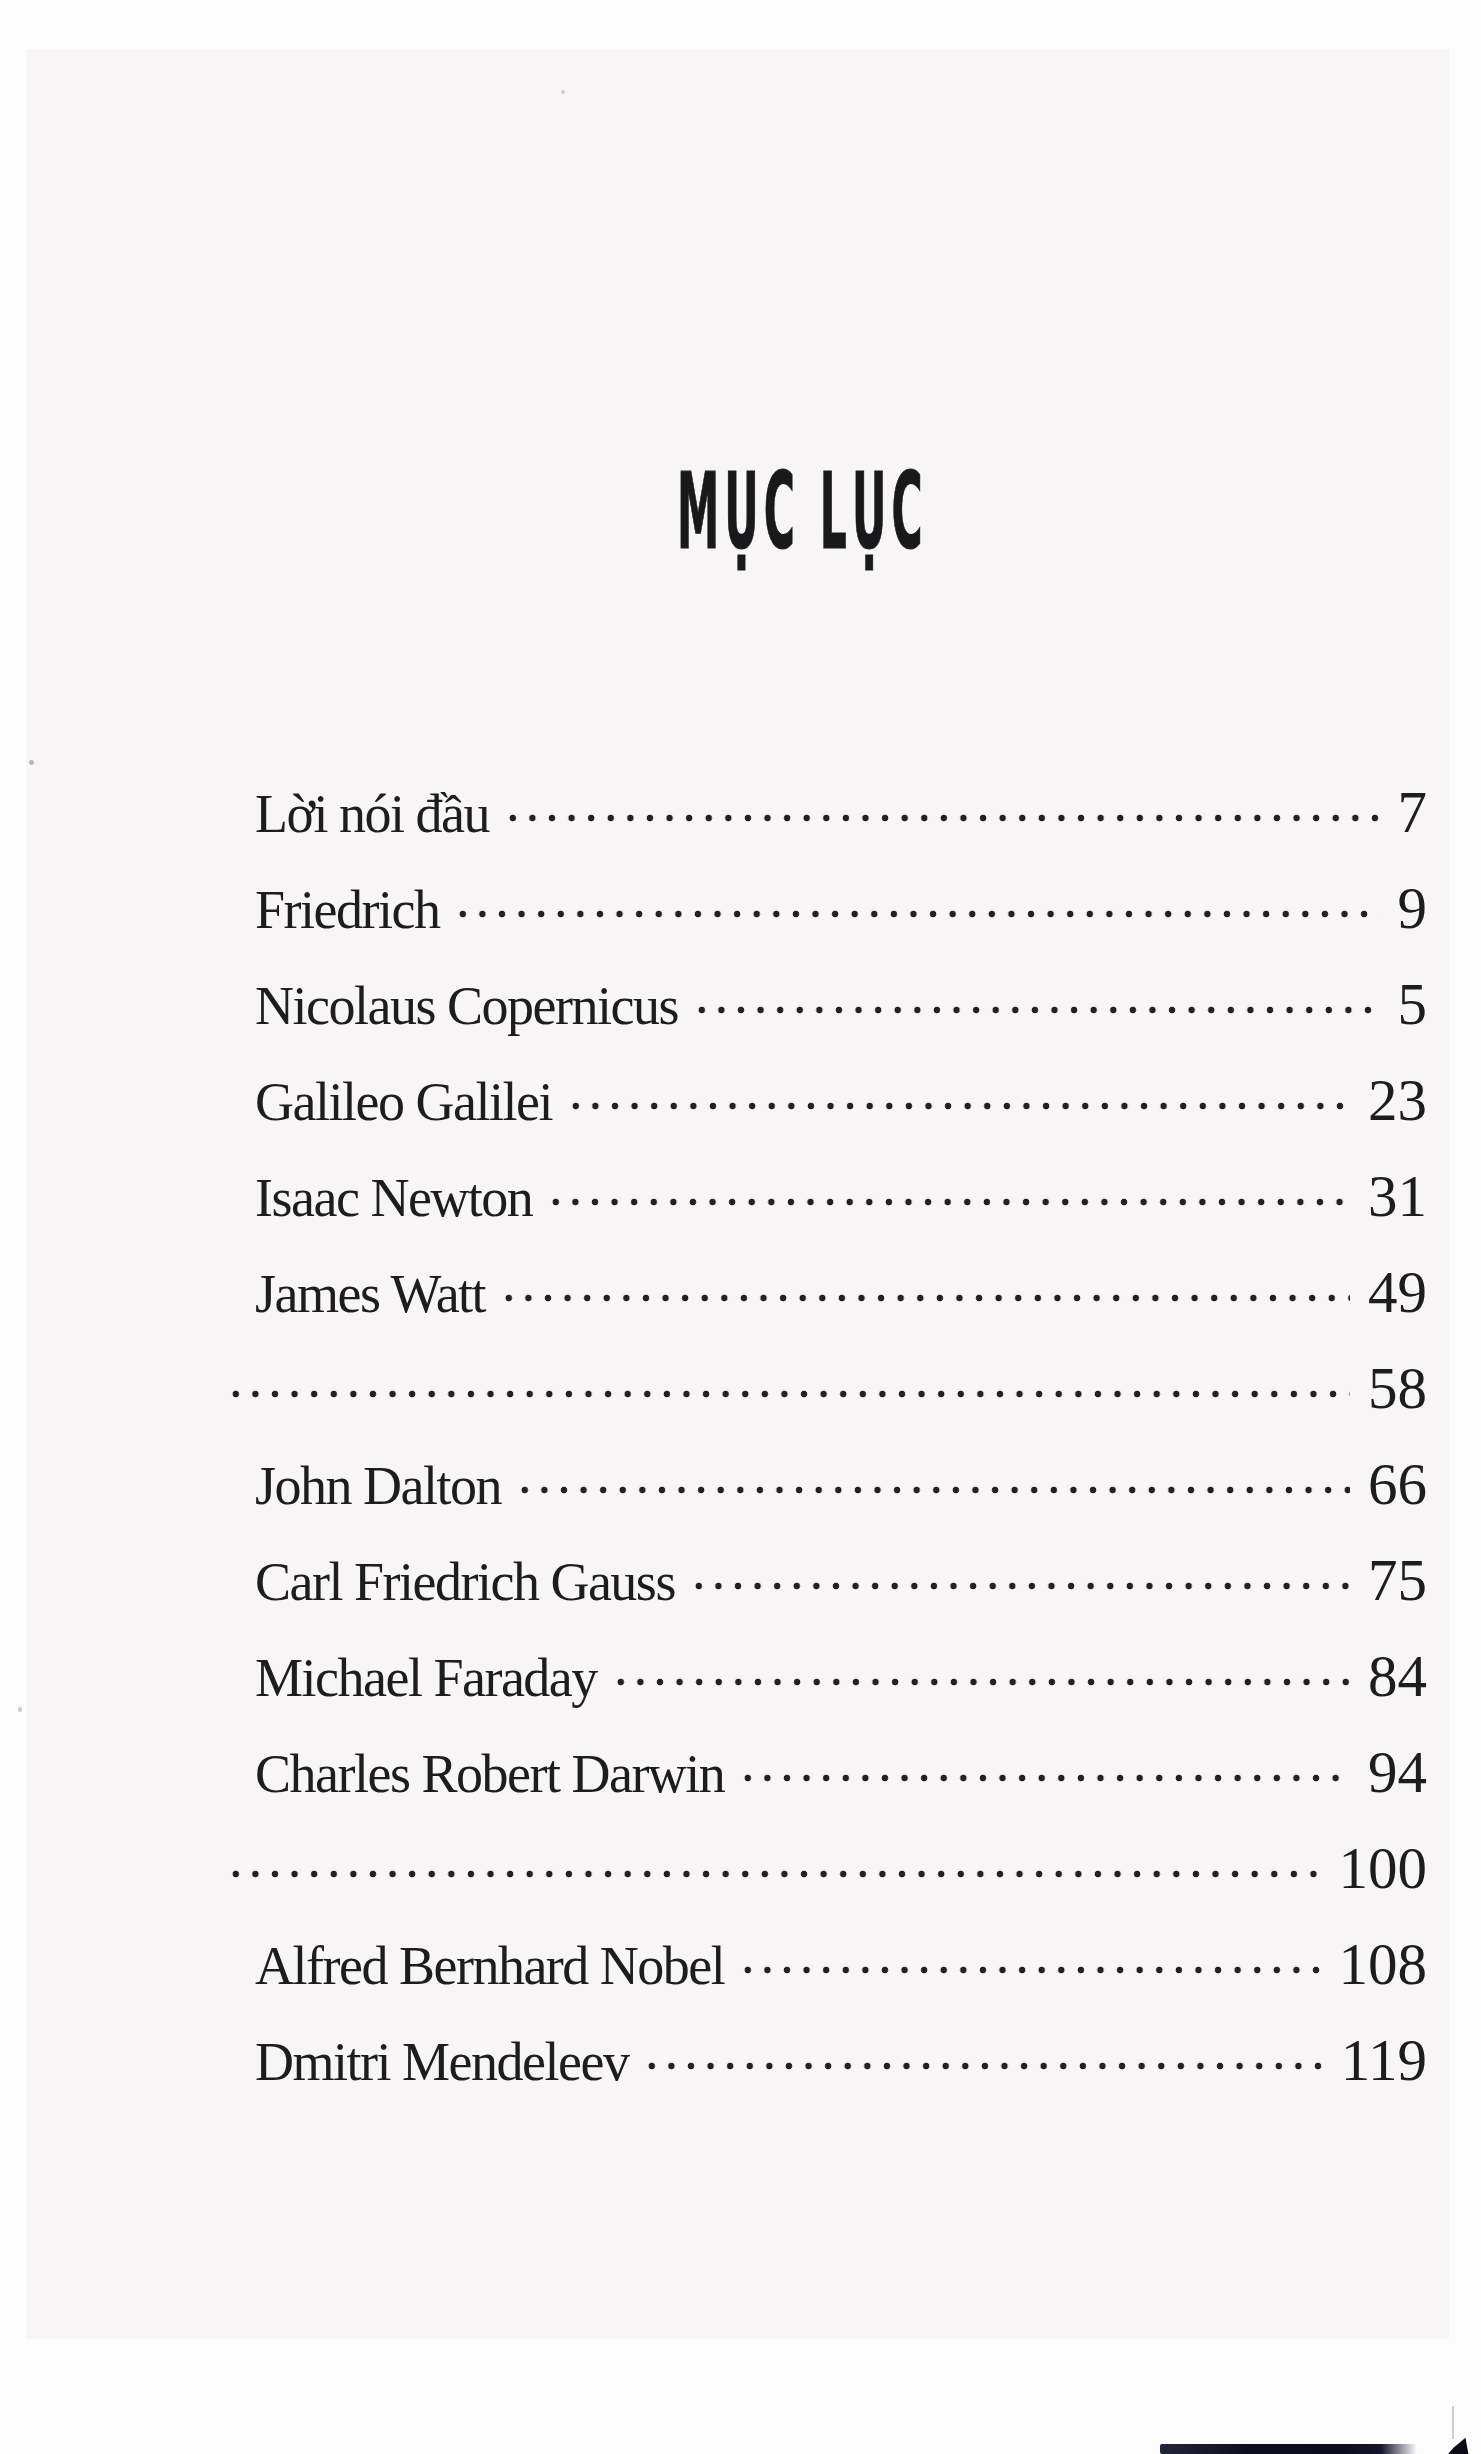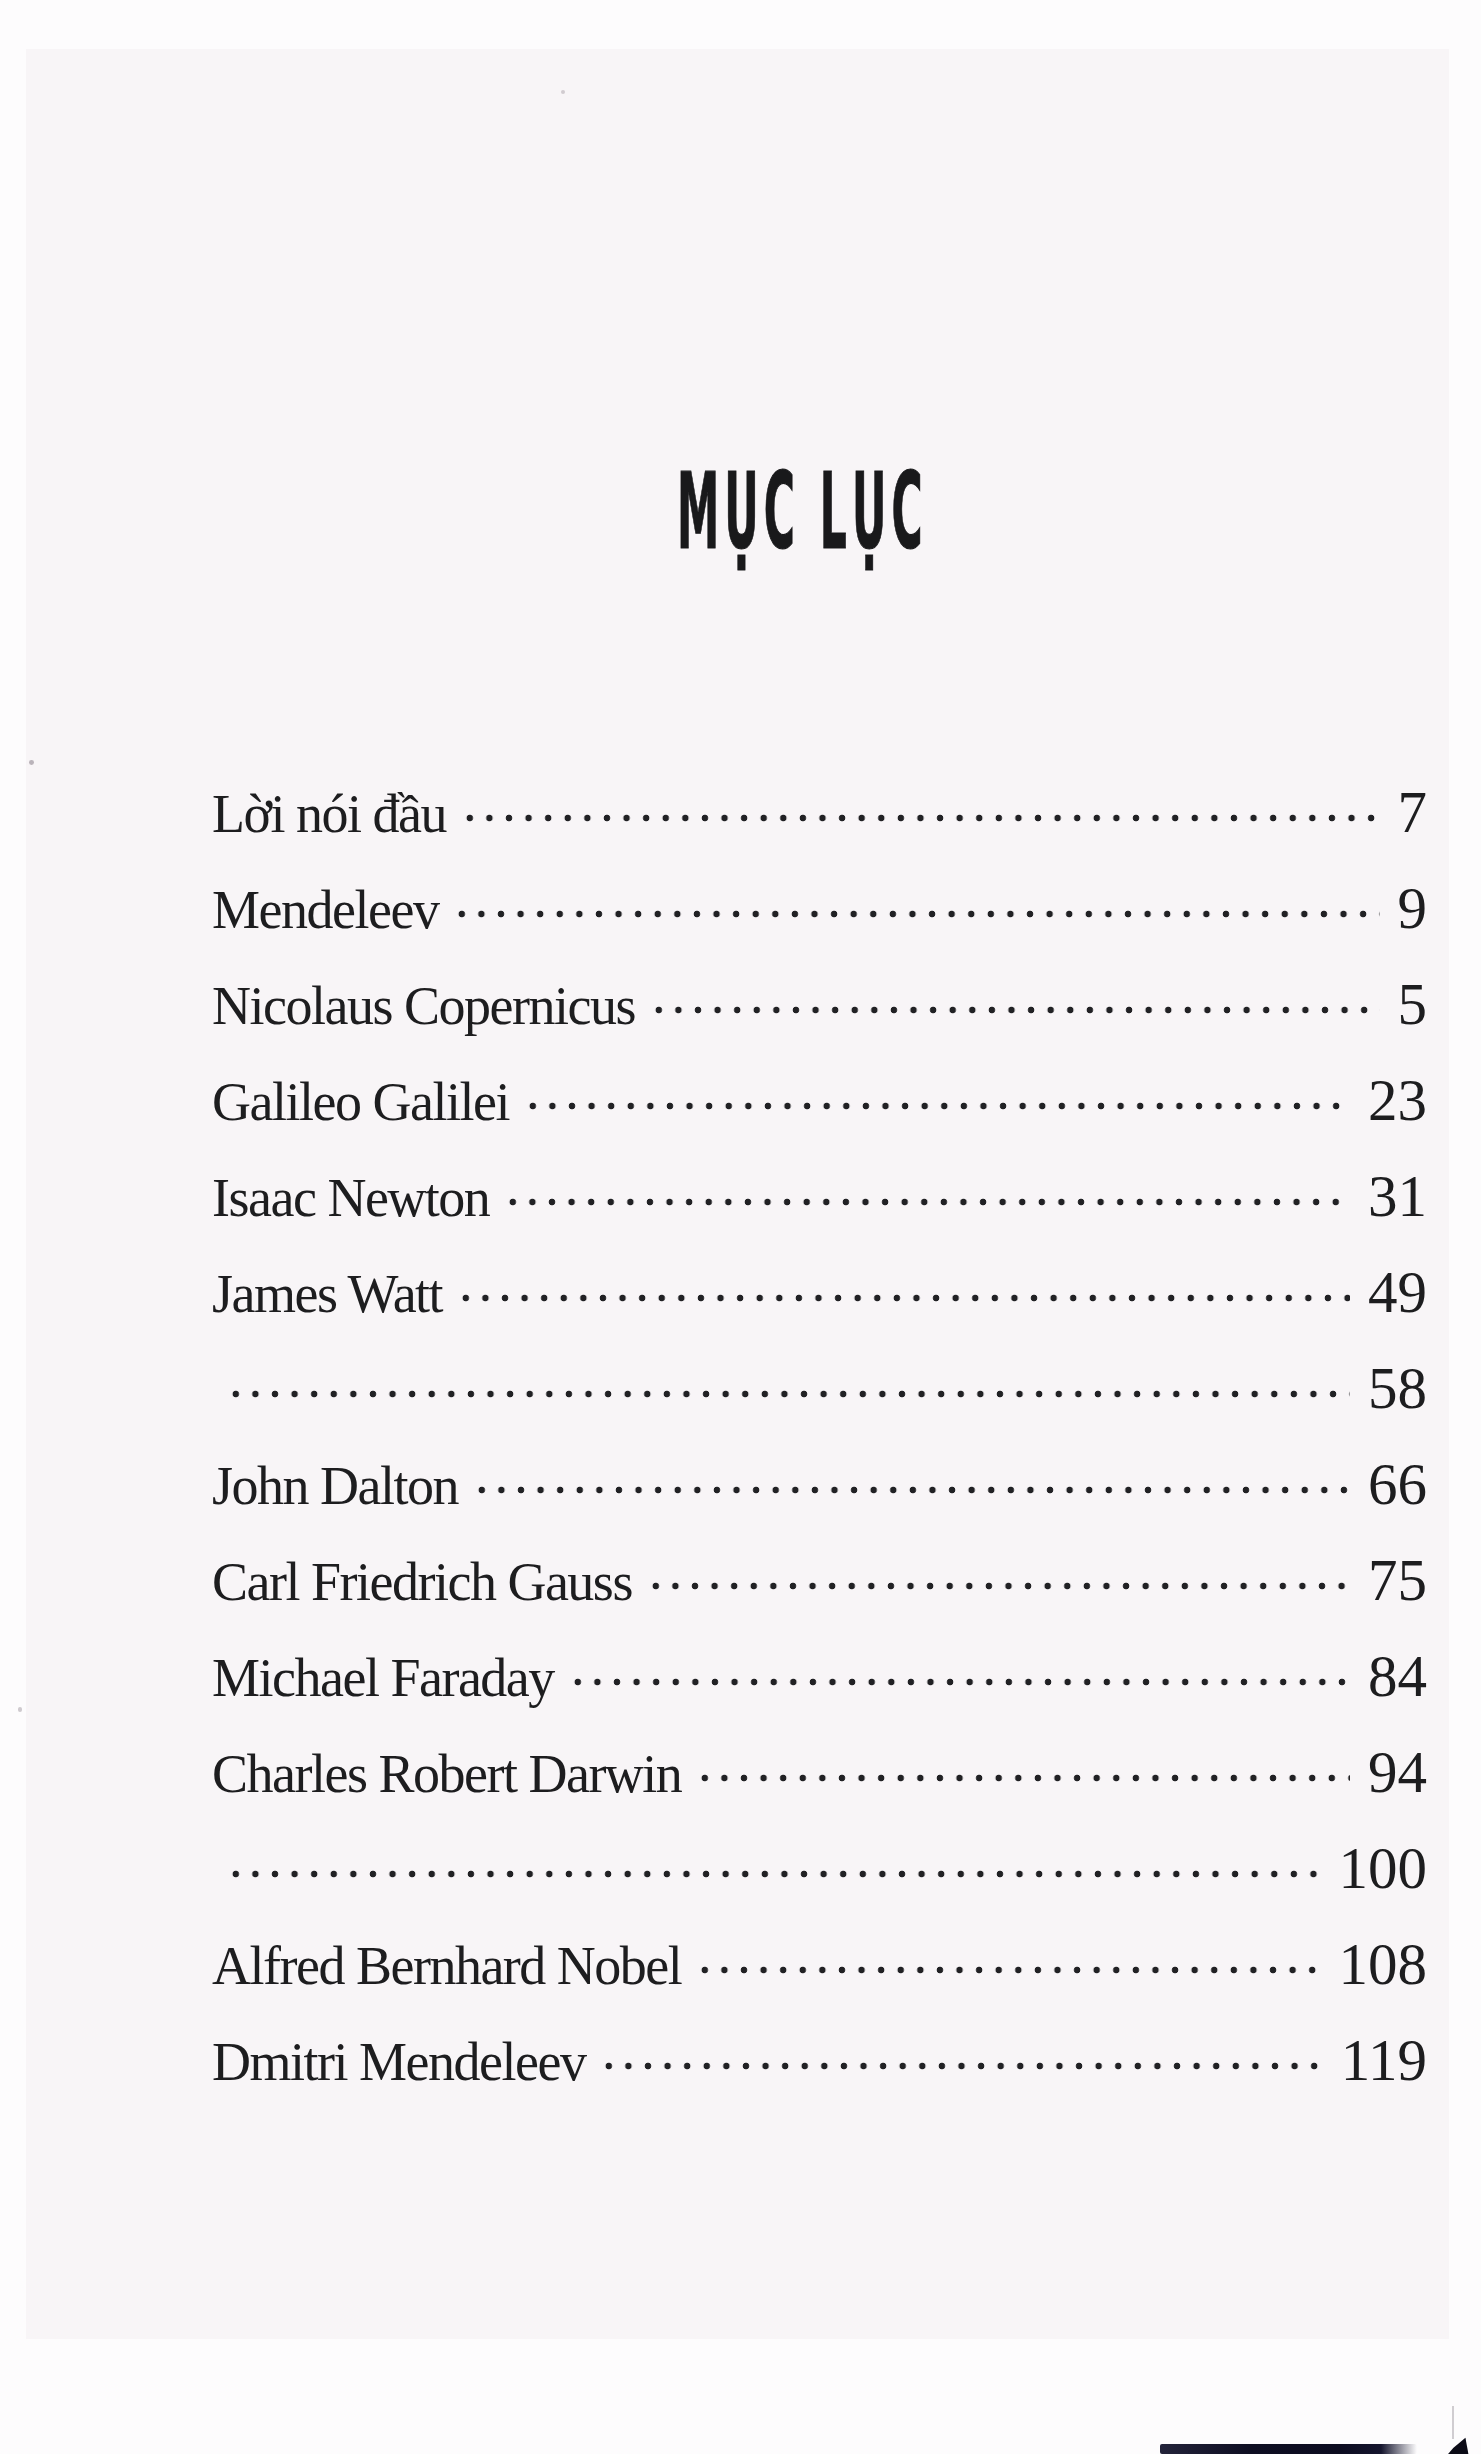--- a/index.html
+++ b/index.html
@@ -53,20 +53,21 @@
   .toc-row{
     display:flex;
     align-items:baseline;
     height:96px;
     white-space:nowrap;
   }
   .toc-label{
     font-size:54px;
     line-height:1;
     letter-spacing:-1.5px;
+    margin-left:43px;
   }
   .toc-leader{
     flex:1 1 auto;
     height:25.5px;
     margin:0 17.6px 0 13.7px;
     background-image:radial-gradient(circle, #212124 2.9px, rgba(0,0,0,0) 3.6px);
     background-size:19.6px 7.8px;
     background-repeat:repeat-x;
     background-position:left bottom 9.8px;
   }
@@ -116,21 +117,21 @@
   </h1>
 
   <div class="toc" id="toc-list">
   <div class="toc-row">
     <span class="toc-label">Lời nói đầu</span>
     <span class="toc-leader"></span>
     <span class="toc-page">7</span>
   </div>
 
   <div class="toc-row">
-    <span class="toc-label">Mendeleev</span>
+    <span class="toc-label">Friedrich</span>
     <span class="toc-leader"></span>
     <span class="toc-page">9</span>
   </div>
 
   <div class="toc-row">
     <span class="toc-label">Nicolaus Copernicus</span>
     <span class="toc-leader"></span>
     <span class="toc-page">5</span>
   </div>
 

